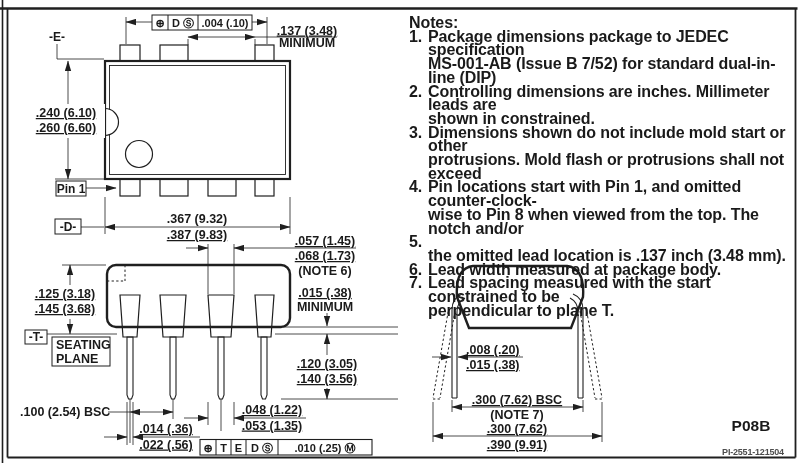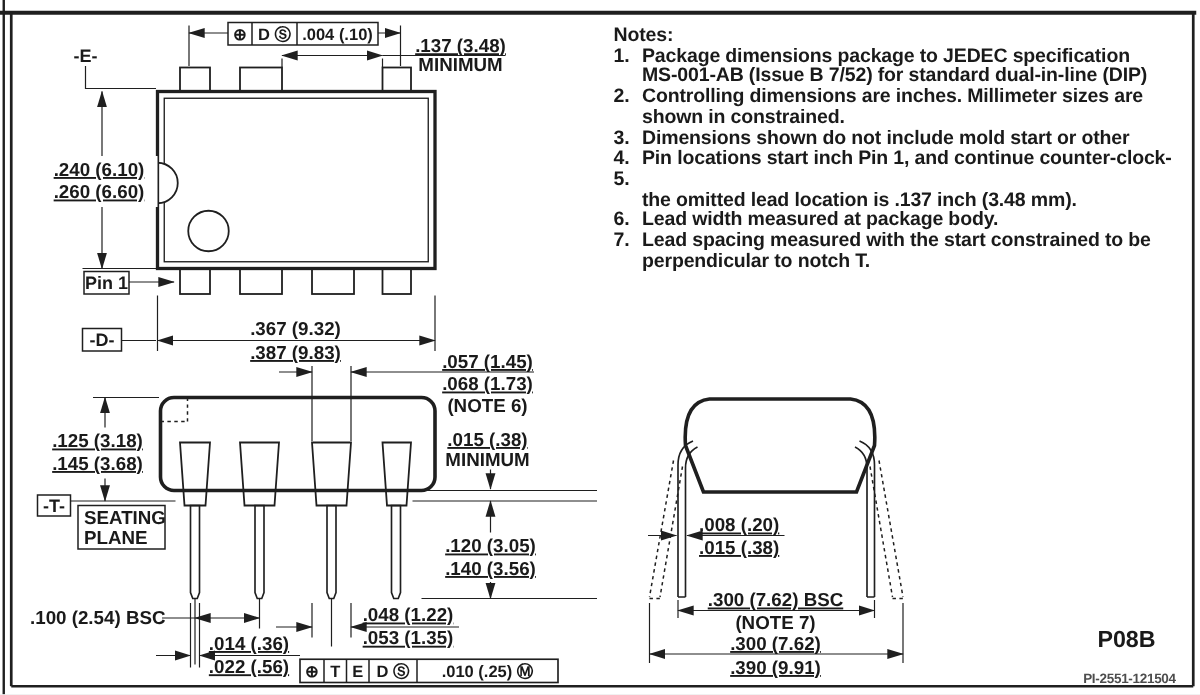--- a/index.html
+++ b/index.html
@@ -12,21 +12,21 @@
   svg .shape{stroke:#1f1f1f;stroke-width:1.2;fill:#ffffff;}
   svg .dash{stroke:#1f1f1f;stroke-width:1;fill:none;stroke-dasharray:2.3 2.3;}
   svg .mask{fill:#ffffff;stroke:none;}
   svg text{fill:#1a1a1a;font-family:"Liberation Sans",sans-serif;font-weight:bold;font-size:12.5px;}
   svg text.u{text-decoration:underline;}
   svg text.fcf{font-size:11px;}
   svg text.lbl{font-size:12px;}
   svg text.big{font-size:15.5px;}
   svg text.small{font-size:9px;font-weight:bold;fill:#4d4d4d;letter-spacing:-0.2px;}
   #notes{position:absolute;left:409px;top:16px;width:386px;color:#1a1a1a;
-         font-size:13px;line-height:13.7px;font-weight:bold;letter-spacing:-0.1px;}
+         font-size:16px;line-height:13.7px;font-weight:bold;letter-spacing:-0.1px;}
   #notes .title{margin:0;}
   .nrow{display:flex;}
   .nnum{width:19px;flex:0 0 19px;}
 </style>
 </head>
 <body>
 
 <div id="page">
 
 <svg width="800" height="463" viewBox="0 0 800 463">
@@ -241,36 +241,44 @@
     <div class="nrow">
         <span class="nnum">1.</span>
         <span>Package dimensions package to JEDEC specification</span>
       </div>
     <div class="nrow">
         <span class="nnum"></span>
         <span>MS-001-AB (Issue B 7/52) for standard dual-in-line (DIP)</span>
       </div>
     <div class="nrow">
         <span class="nnum">2.</span>
-        <span>Controlling dimensions are inches. Millimeter sizes are</span>
+        <span>Controlling dimensions are inches. Millimeter leads are</span>
       </div>
     <div class="nrow">
         <span class="nnum"></span>
         <span>shown in constrained.</span>
       </div>
     <div class="nrow">
         <span class="nnum">3.</span>
         <span>Dimensions shown do not include mold start or other</span>
       </div>
     <div class="nrow">
         <span class="nnum"></span>
+        <span>protrusions. Mold flash or protrusions shall not exceed</span>
+      </div>
+    <div class="nrow">
+        <span class="nnum"></span>
       </div>
     <div class="nrow">
         <span class="nnum">4.</span>
-        <span>Pin locations start inch Pin 1, and continue counter-clock-</span>
+        <span>Pin locations start with Pin 1, and omitted counter-clock-</span>
+      </div>
+    <div class="nrow">
+        <span class="nnum"></span>
+        <span>wise to Pin 8 when viewed from the top. The notch and/or</span>
       </div>
     <div class="nrow">
         <span class="nnum"></span>
       </div>
     <div class="nrow">
         <span class="nnum">5.</span>
       </div>
     <div class="nrow">
         <span class="nnum"></span>
         <span>the omitted lead location is .137 inch (3.48 mm).</span>
@@ -278,17 +286,17 @@
     <div class="nrow">
         <span class="nnum">6.</span>
         <span>Lead width measured at package body.</span>
       </div>
     <div class="nrow">
         <span class="nnum">7.</span>
         <span>Lead spacing measured with the start constrained to be</span>
       </div>
     <div class="nrow">
         <span class="nnum"></span>
-        <span>perpendicular to notch T.</span>
+        <span>perpendicular to plane T.</span>
       </div>
   </div>
 
 </div>
 
 </body></html>

